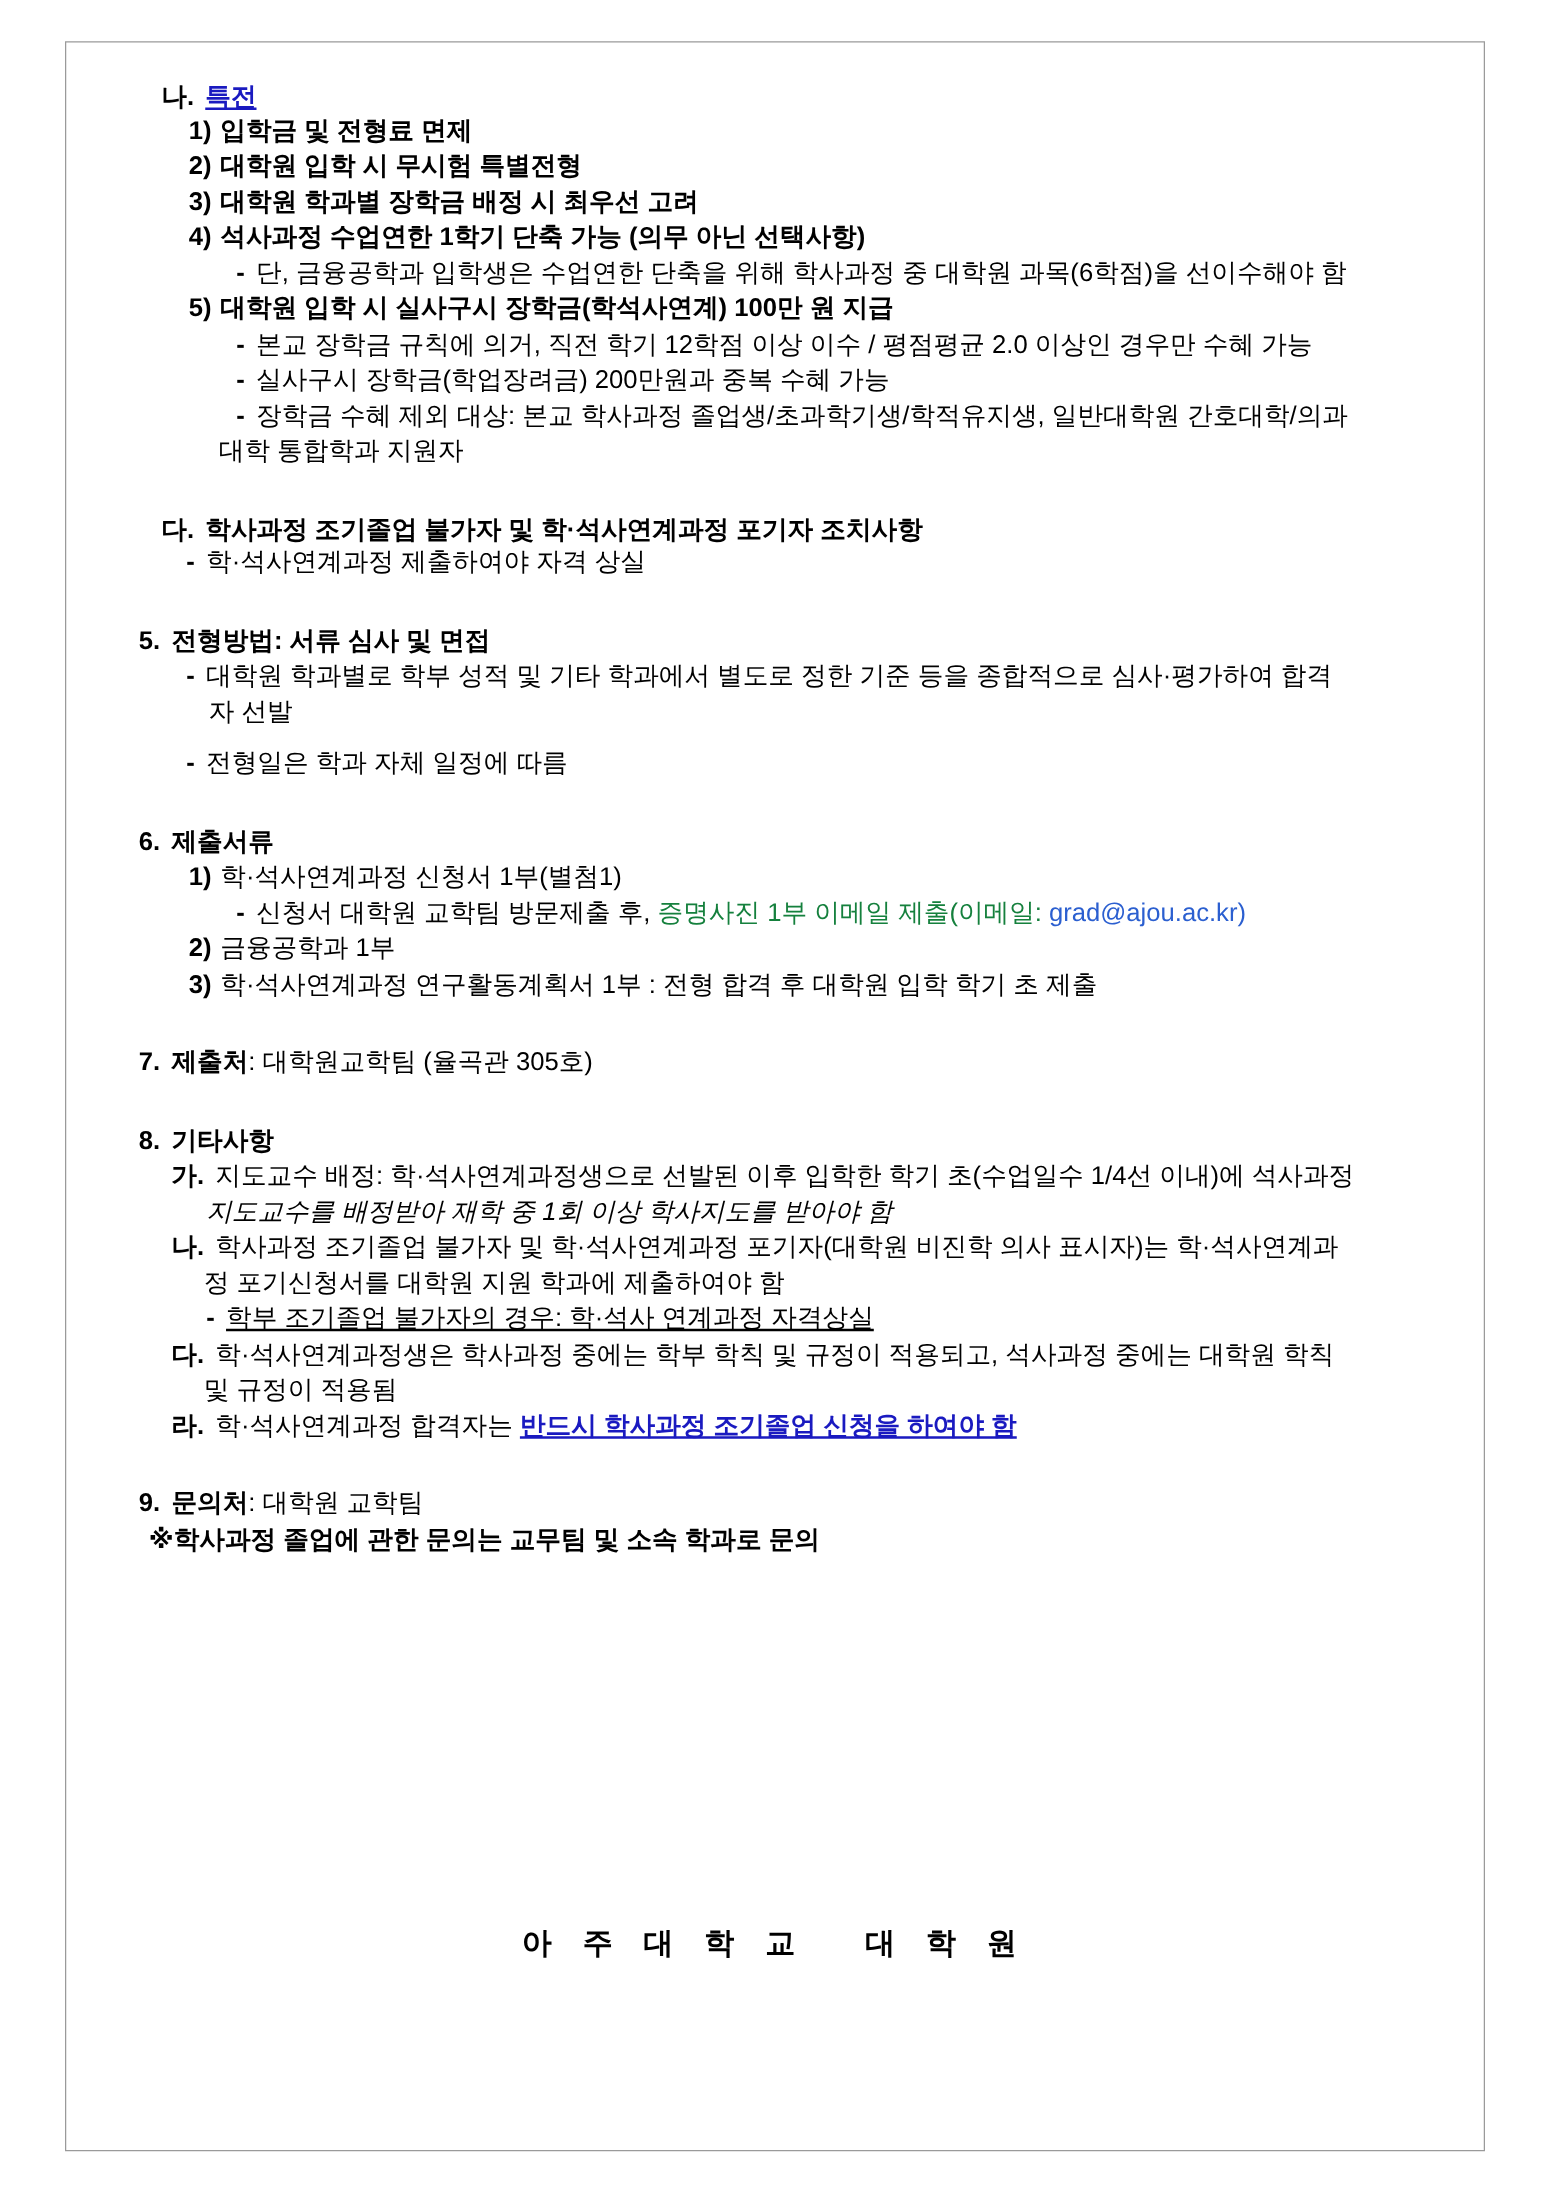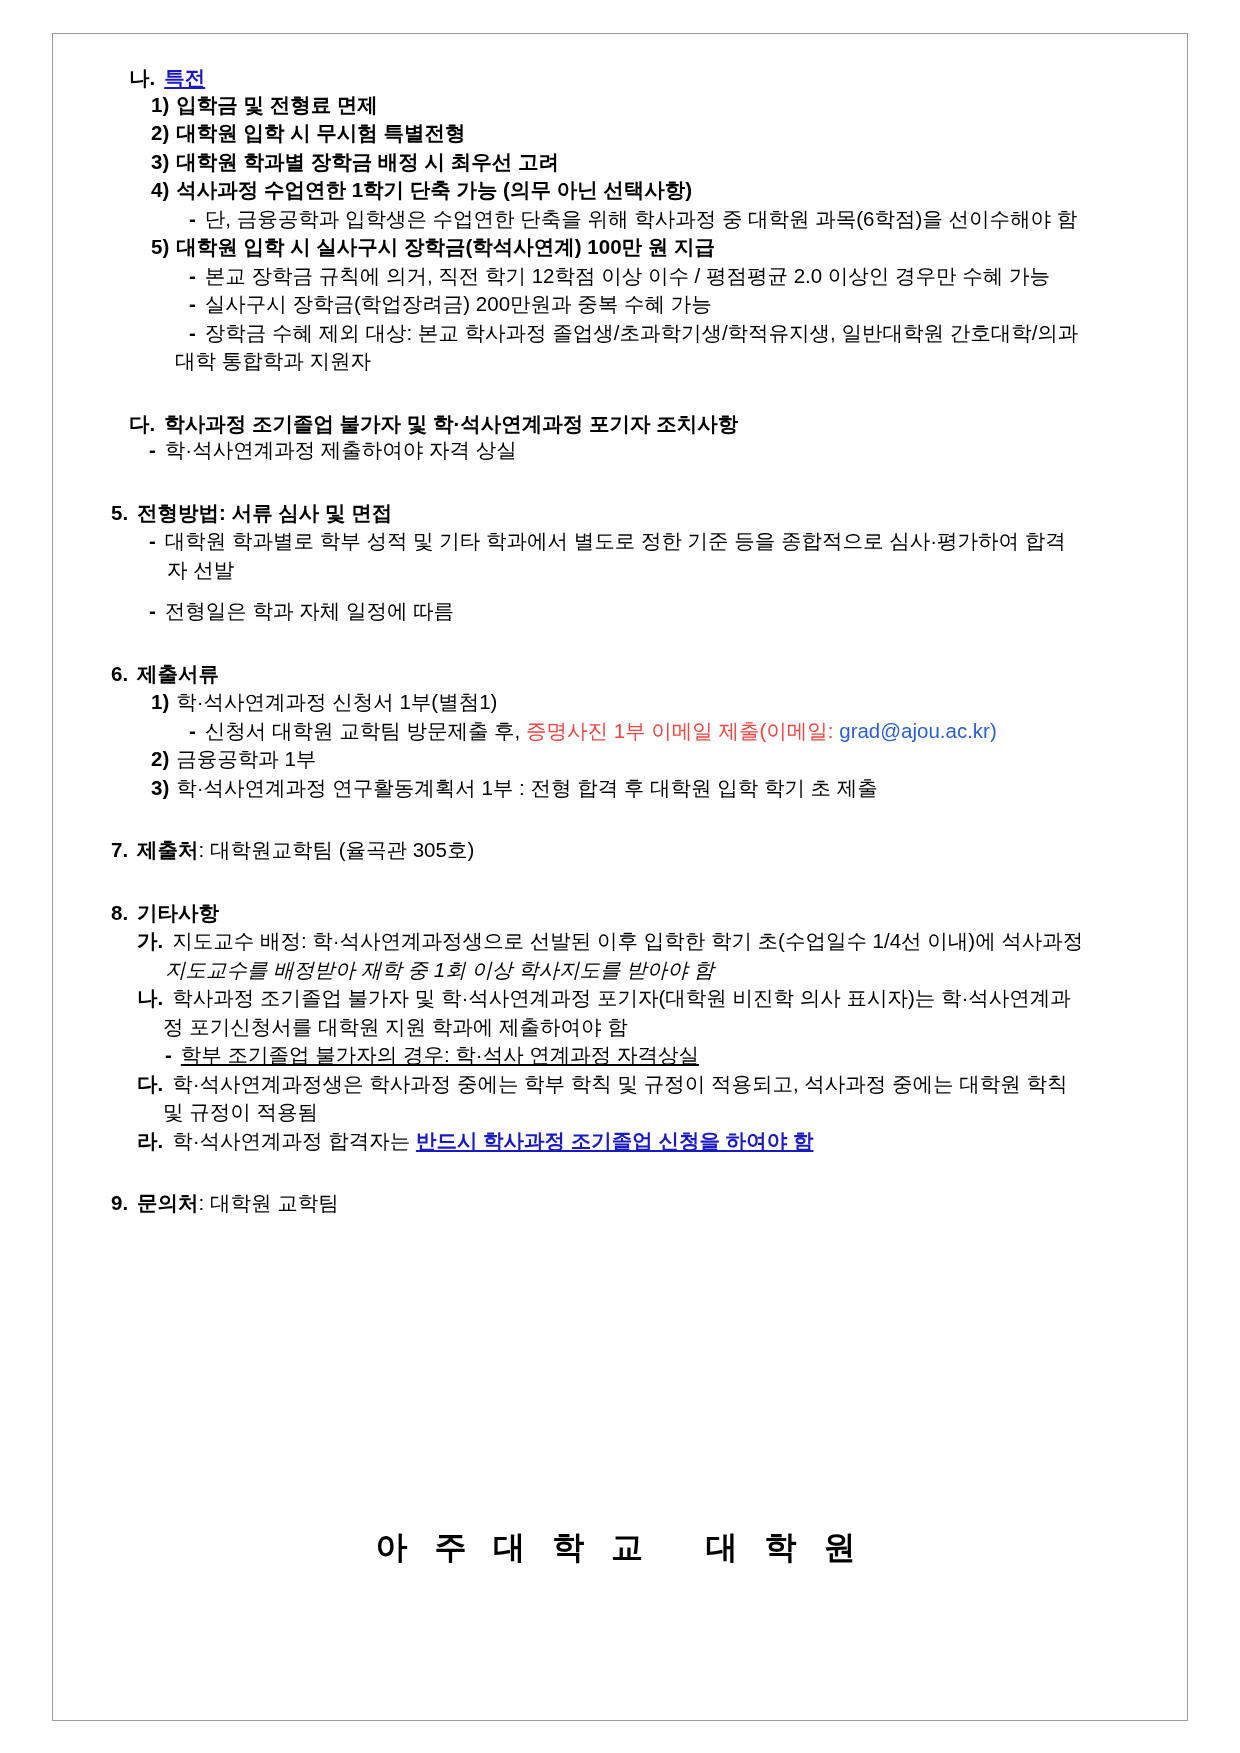--- a/index.html
+++ b/index.html
@@ -51,21 +51,21 @@
   .lvl-dash     { margin-left: 90px; margin-bottom: 8px; }
   .lvl-topdash  { margin-left: 50px; margin-bottom: 8px; }
   .lvl-ga       { margin-left: 38px; margin-bottom: 8px; }
   .lvl-gadash   { margin-left: 66px; margin-bottom: 8px; }
 
   .marker-gap-sm { margin-right: 7px; }
   .marker-gap-md { margin-right: 9px; }
 
   b, .bold { font-weight: bold; }
   .underline { text-decoration: underline; }
-  .blue { color: #ef4444; }
+  .blue { color: #15803d; }
   .blue-u { color: #1a1ac0; text-decoration: underline; }
   .mail { color: #2b5fd0; }
 
   .spacer-lg { height: 34px; }
 
   .center-note {
     text-align: center;
     font-weight: bold;
     margin: 4px 0 8px 0;
     padding-right: 40px;
@@ -87,21 +87,21 @@
     margin-left: 68px;
     margin-bottom: 21px;
   }
 
   .footer {
     position: absolute;
     left: 0;
     right: 0;
     bottom: 150px;
     text-align: center;
-    font-size: 32px;
+    font-size: 24px;
     font-weight: bold;
     letter-spacing: 9px;
   }
   .spaced-title { white-space: pre; }
 </style>
 </head>
 <body>
 
 <div class="page">
   <div class="content">
@@ -244,17 +244,18 @@
       <span class="marker marker-gap-md">라.</span>
       <span class="text"><span>학·석사연계과정 합격자는 </span><span class="blue-u bold">반드시 학사과정 조기졸업 신청을 하여야 함</span></span>
     </div>
 
     <div class="spacer-lg"></div>
 
     <div class="row" style="margin-left:12px;margin-bottom:8px;">
       <span class="marker marker-gap-md bold">9.</span>
       <span class="text"><b>문의처</b><span>: 대학원 교학팀</span></span>
     </div>
+    <div style="margin-left:20px;font-weight:bold;">※학사과정 졸업에 관한 문의는 교무팀 및 소속 학과로 문의</div>
 
   </div>
 
   <div class="footer spaced-title">아 주 대 학 교   대 학 원</div>
 </div>
 
 </body></html>

